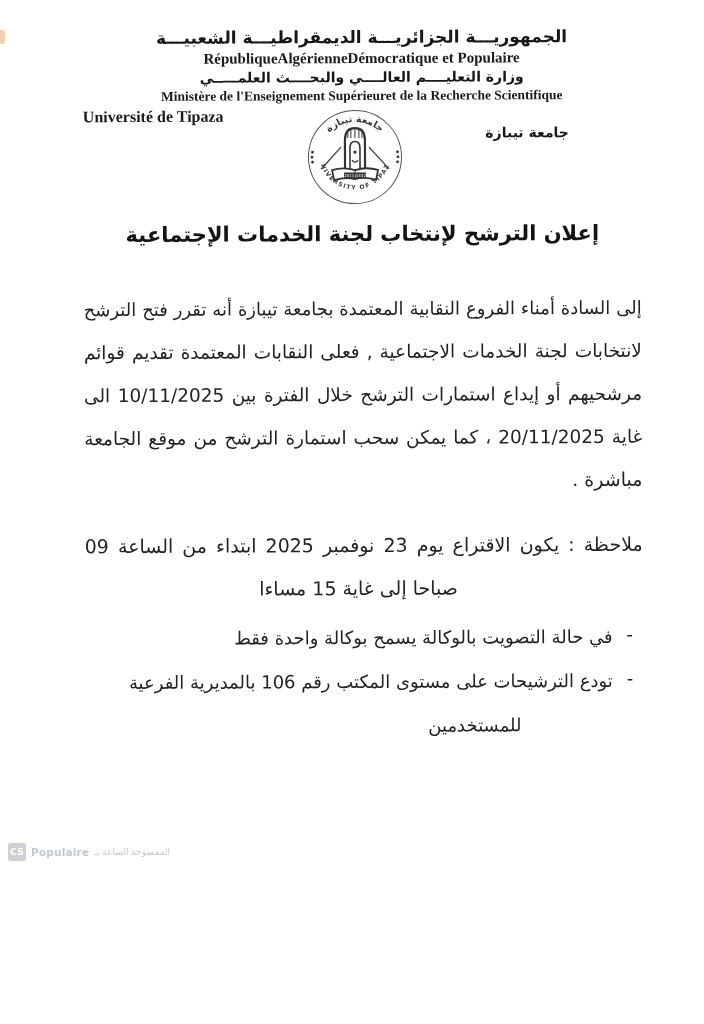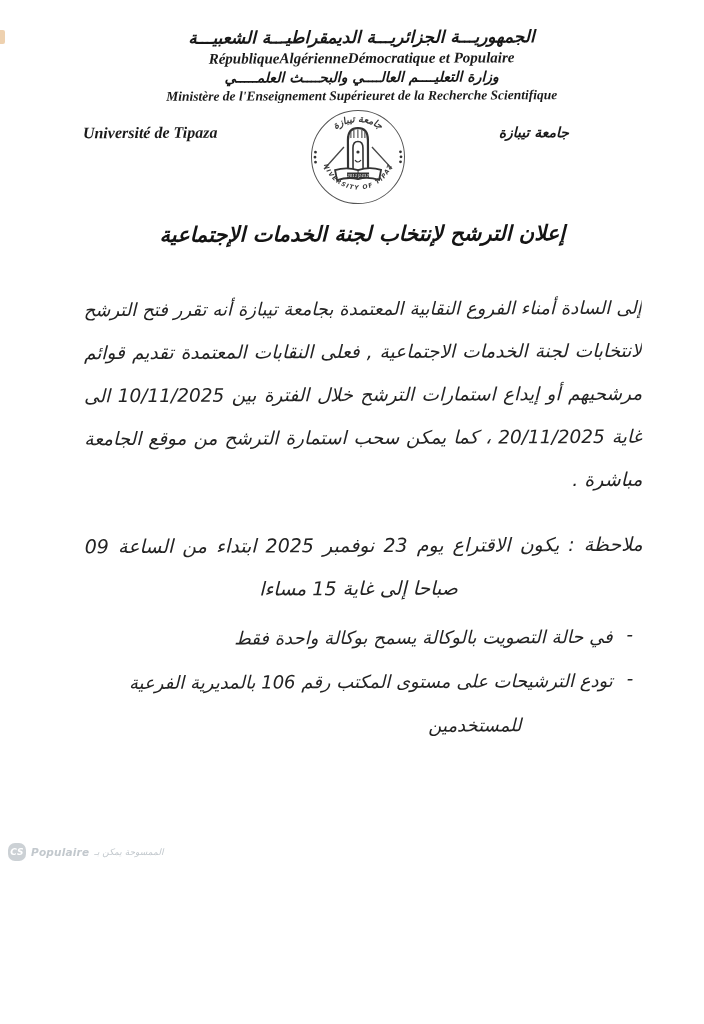--- a/index.html
+++ b/index.html
@@ -1,31 +1,30 @@
 <!DOCTYPE html>
 <html><head>
 <meta charset="utf-8">
 <style>
   html,body{margin:0;padding:0;background:#ffffff;}
   .page{
     width:704px;height:867px;position:relative;overflow:hidden;
     background:#ffffff;color:#1c1c1c;
     font-family:"DejaVu Sans",sans-serif;
-    font-style:italic;
   }
   .content{position:absolute;left:84px;top:26px;width:558px;transform:rotate(-0.25deg);}
   
   .hdr{text-align:center;}
   .hdr-ar1{font-size:17px;font-weight:bold;line-height:22px;color:#171717;}
   .hdr-fr1{font-family:"Liberation Serif",serif;font-weight:bold;font-size:15px;line-height:20px;color:#1a1a1a;}
   .hdr-ar2{font-size:14px;font-weight:bold;line-height:19px;color:#171717;}
   .hdr-fr2{font-family:"Liberation Serif",serif;font-weight:bold;font-size:13.5px;line-height:18px;color:#1a1a1a;}
   
   .uni-row{display:flex;justify-content:space-between;align-items:flex-start;margin-top:2px;height:102px;}
-  .uni-fr{font-family:"Liberation Serif",serif;font-weight:bold;font-size:16px;margin-top:16px;white-space:nowrap;color:#191919;}
+  .uni-fr{font-family:"Liberation Serif",serif;font-weight:bold;font-size:16px;white-space:nowrap;color:#191919;}
   .uni-ar{font-size:14px;font-weight:bold;margin-top:18px;padding-right:72px;white-space:nowrap;color:#191919;}
   .seal{width:100px;height:100px;flex:0 0 auto;margin-top:0;}
   
   .title{text-align:center;font-size:21px;font-weight:bold;margin-top:10px;line-height:30px;color:#141414;}
   
   .para{margin-top:38px;direction:rtl;}
   .bline{font-size:19px;line-height:43px;white-space:nowrap;overflow:hidden;color:#232323;}
   .just{text-align:justify;text-align-last:justify;}
   .alast{text-align:right;}
   
@@ -35,21 +34,21 @@
   .bullets{margin-top:6px;direction:rtl;}
   .bullet{font-size:18px;line-height:44px;text-align:right;white-space:nowrap;overflow:hidden;padding-right:10px;color:#232323;}
   .bdash{display:inline-block;margin-left:14px;transform:translateY(-2px);}
   .bcont{font-size:18px;line-height:44px;text-align:right;padding-right:122px;white-space:nowrap;overflow:hidden;color:#232323;}
   
   .streak1{position:absolute;left:150px;top:988px;width:412px;height:5px;background:#9aa2a9;opacity:.22;filter:blur(2px);transform:rotate(-1.4deg);border-radius:3px;}
   .streak2{position:absolute;left:210px;top:980px;width:130px;height:4px;background:#b3bac0;opacity:.18;filter:blur(2px);transform:rotate(-1.2deg);border-radius:3px;}
   .edge-mark{position:absolute;left:0;top:30px;width:5px;height:14px;background:#dda45f;opacity:.5;border-radius:0 2px 2px 0;}
   
   .wm{position:absolute;left:8px;bottom:6px;display:flex;align-items:center;gap:5px;color:#c2c8cd;}
-  .wm-badge{width:18px;height:18px;background:#ccd1d5;color:#ffffff;border-radius:7px;
+  .wm-badge{width:18px;height:18px;background:#ccd1d5;color:#ffffff;border-radius:2px;
     font-size:9px;font-weight:bold;display:flex;align-items:center;justify-content:center;letter-spacing:.3px;}
   .wm-brand{font-size:10.5px;font-weight:bold;letter-spacing:.2px;}
   .wm-ar{font-size:9px;direction:rtl;}
 </style>
 </head>
 <body>
 
 <div class="page">
   <div class="edge-mark"></div>
 
@@ -126,15 +125,15 @@
     </div>
 
   </div>
 
   <div class="streak1"></div>
   <div class="streak2"></div>
 
   <div class="wm">
     <div class="wm-badge">CS</div>
     <div class="wm-brand">Populaire</div>
-    <div class="wm-ar">الممسوحة يمكن بـ</div>
+    <div class="wm-ar">الممسوحة الساعة بـ</div>
   </div>
 </div>
 
 </body></html>

